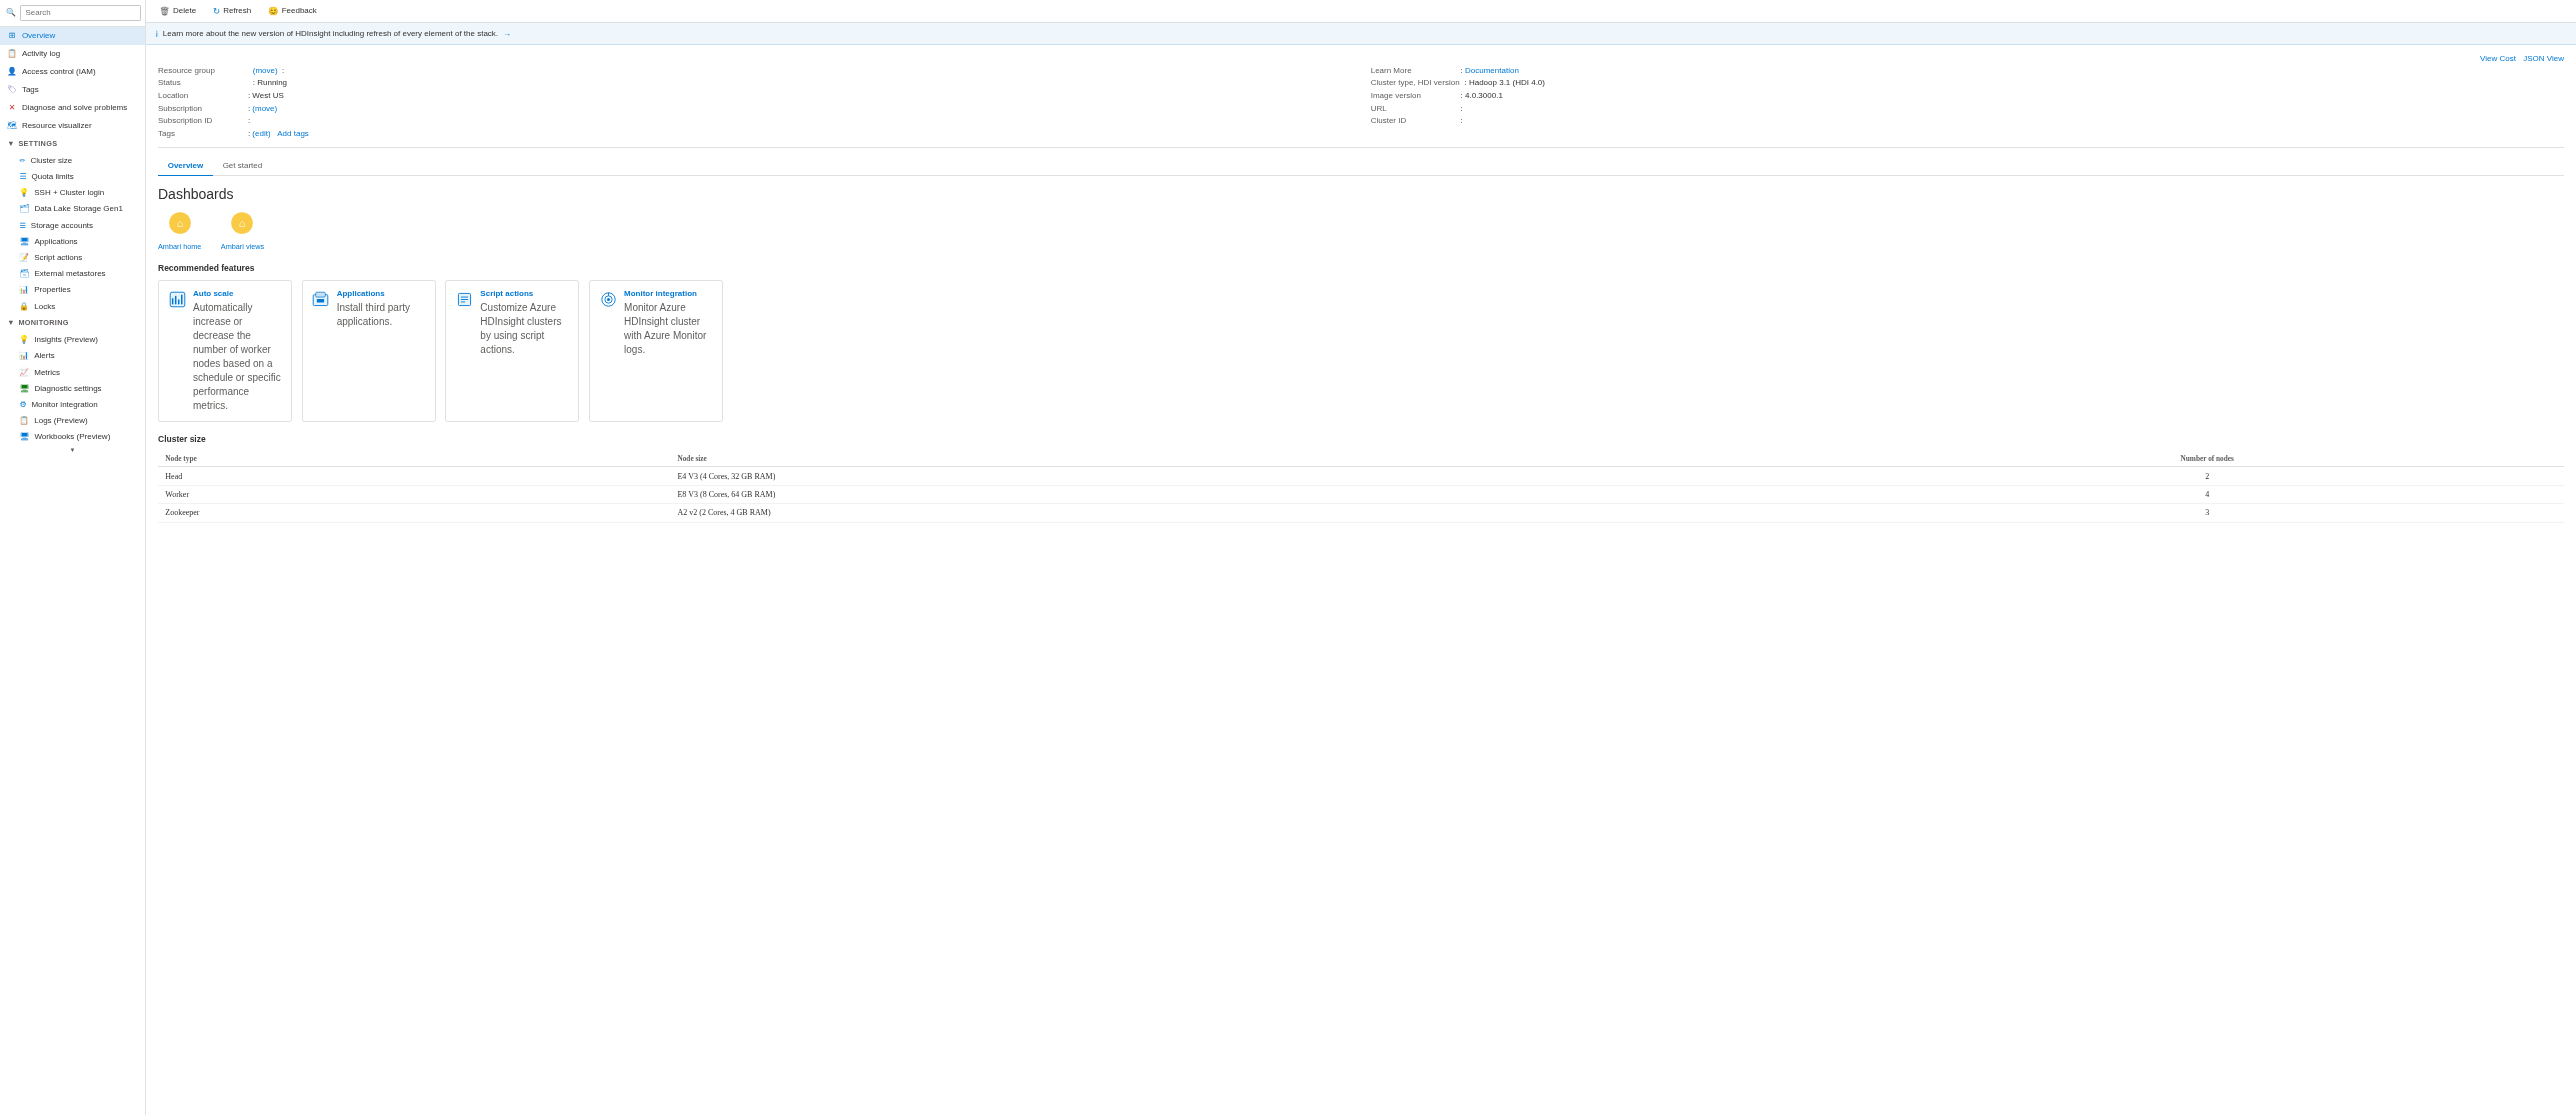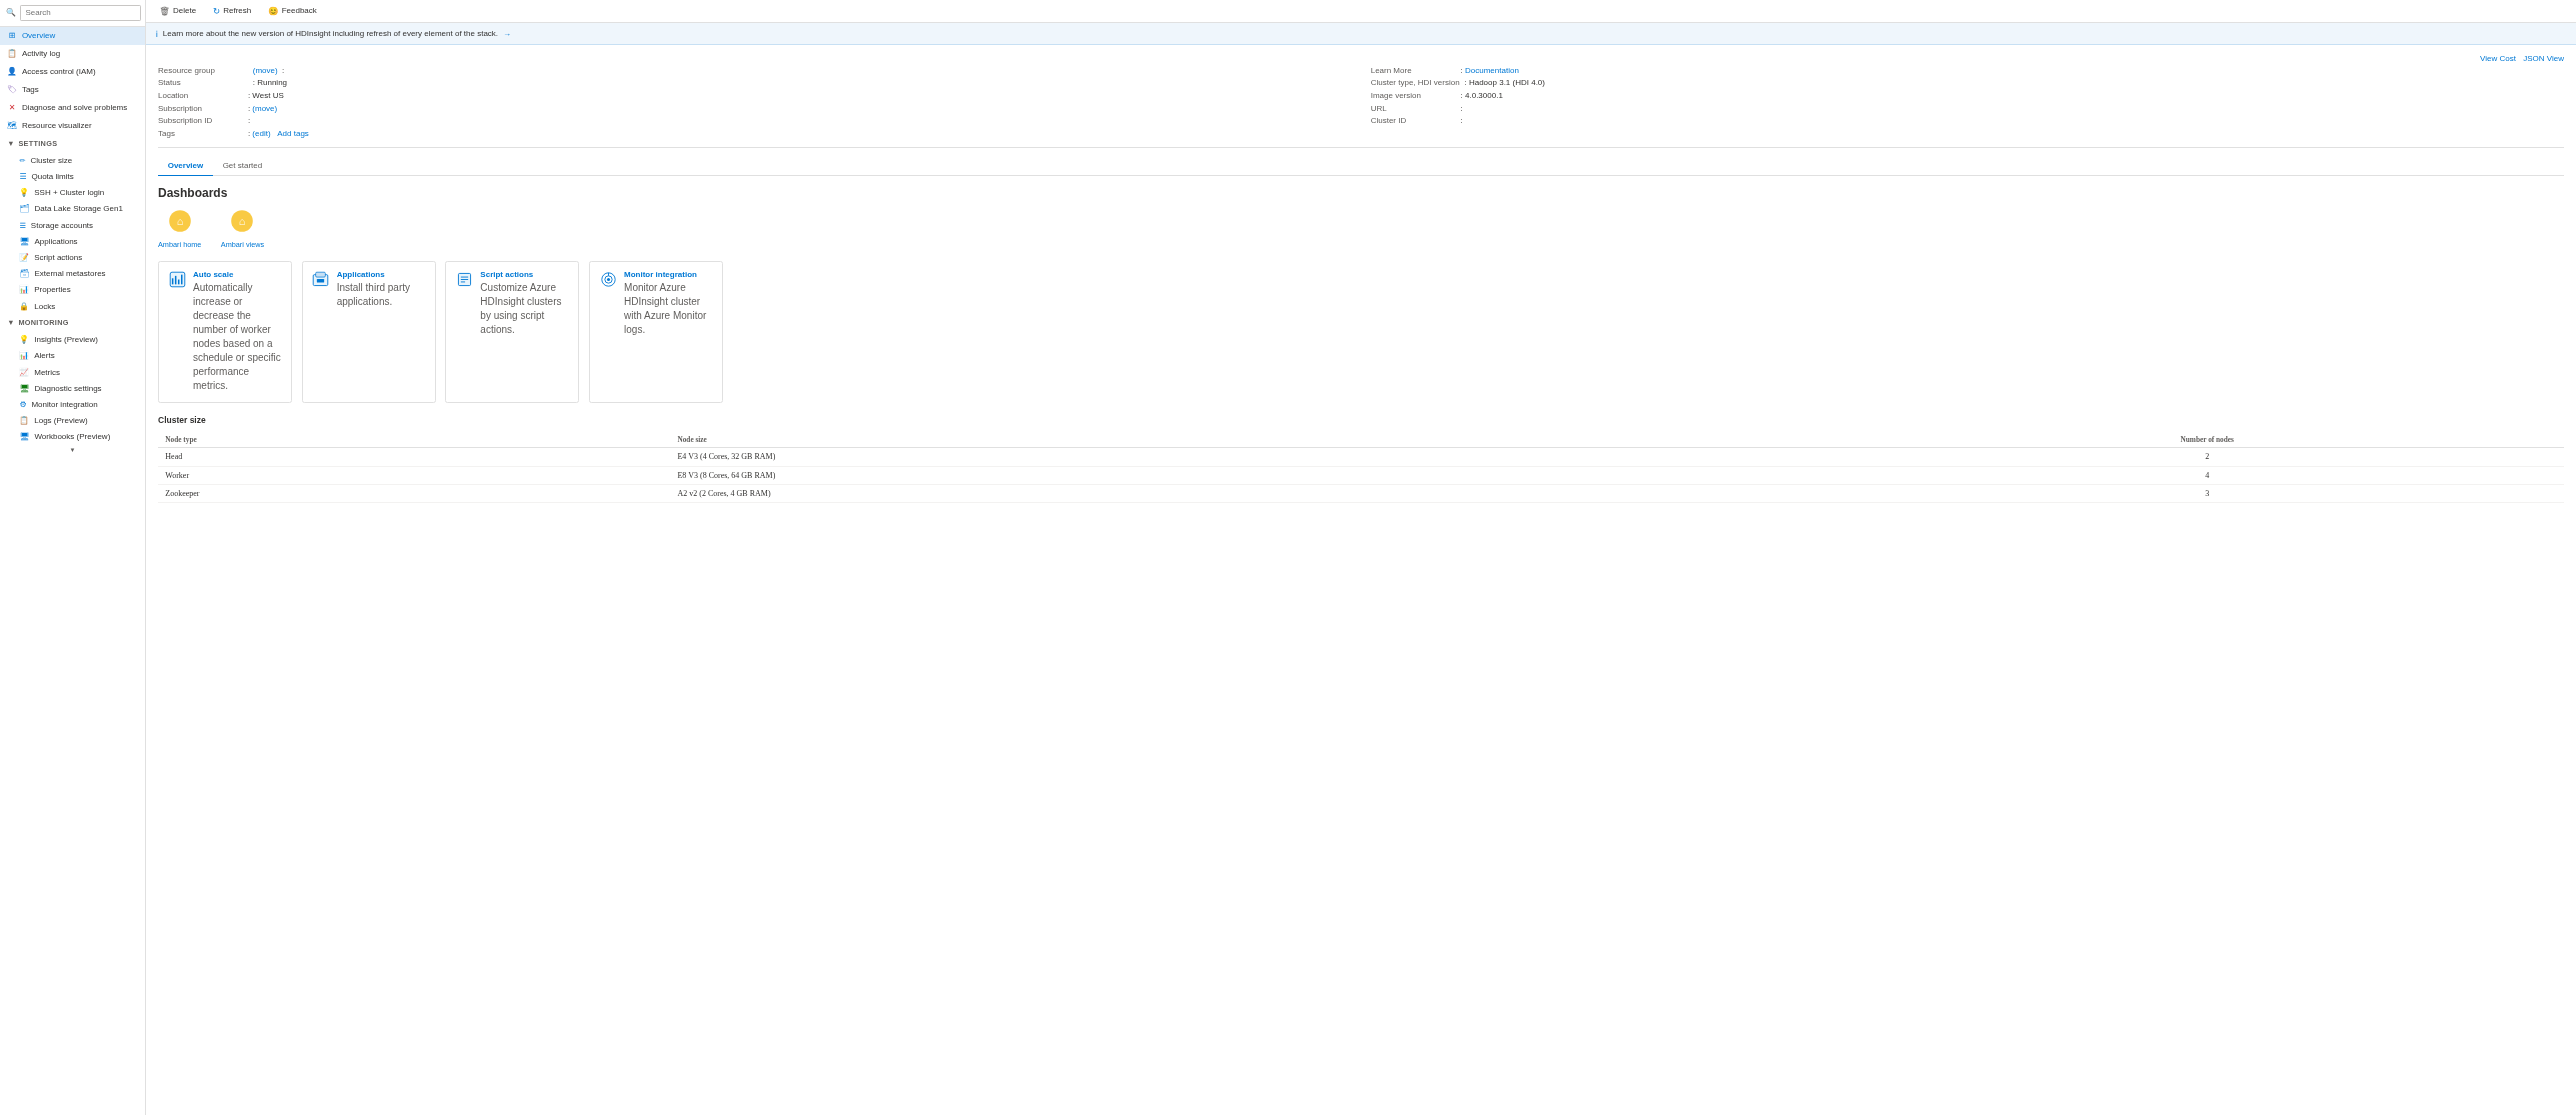--- a/index.html
+++ b/index.html
@@ -171,21 +171,21 @@
       font-size: 8px;
       cursor: pointer;
       color: #605e5c;
       border-bottom: 1.2px solid transparent;
       margin-bottom: -0.6px;
     }
     .tab.active { color: #0078d4; border-bottom: 1.2px solid #0078d4; font-weight: 600; }
 
     
     .dashboards-section { margin-bottom: 12px; }
-    .dashboards-title { font-size: 12px; font-weight: 700; color: #323130; margin-bottom: 7.3px; }
+    .dashboards-title { font-size: 14px; font-weight: 400; color: #323130; margin-bottom: 7.3px; }
     .dashboard-icons { display: flex; gap: 19.4px; align-items: center; }
     .dashboard-item { display: flex; flex-direction: column; align-items: center; gap: 3.6px; cursor: pointer; }
     .dashboard-icon-wrap {
       width: 29px; height: 29px;
       border-radius: 2.4px;
       display: flex; align-items: center; justify-content: center;
       font-size: 17px;
     }
     .dashboard-label { font-size: 7.3px; color: #0078d4; text-decoration: none; }
 
@@ -469,20 +469,21 @@
               <circle cx="20" cy="20" r="18" fill="#f8c430" opacity="0.9"></circle>
               <text x="20" y="26" text-anchor="middle" font-size="18" fill="#fff">⌂</text>
             </svg>
           </div>
           <span class="dashboard-label">Ambari views</span>
         </div>
       </div>
     </div>
 
     <div class="rec-section">
+      <div class="rec-title">Recommended features</div>
       <div class="rec-cards">
 
         <div class="rec-card">
           <span class="rec-card-icon">
             <svg width="17" height="17" viewBox="0 0 28 28">
               <rect x="2" y="2" width="24" height="24" rx="3" fill="#e8f4fc" stroke="#0078d4" stroke-width="1.5"></rect>
               <line x1="6" y1="22" x2="6" y2="12" stroke="#0078d4" stroke-width="2.5"></line>
               <line x1="11" y1="22" x2="11" y2="8" stroke="#0078d4" stroke-width="2.5"></line>
               <line x1="16" y1="22" x2="16" y2="14" stroke="#0078d4" stroke-width="2.5"></line>
               <line x1="21" y1="22" x2="21" y2="6" stroke="#0078d4" stroke-width="2.5"></line>

